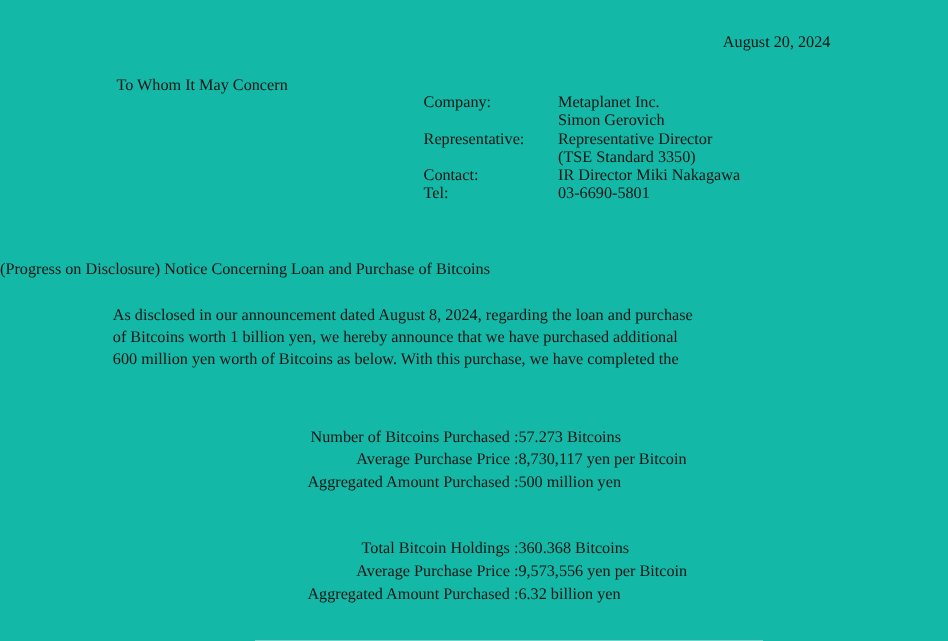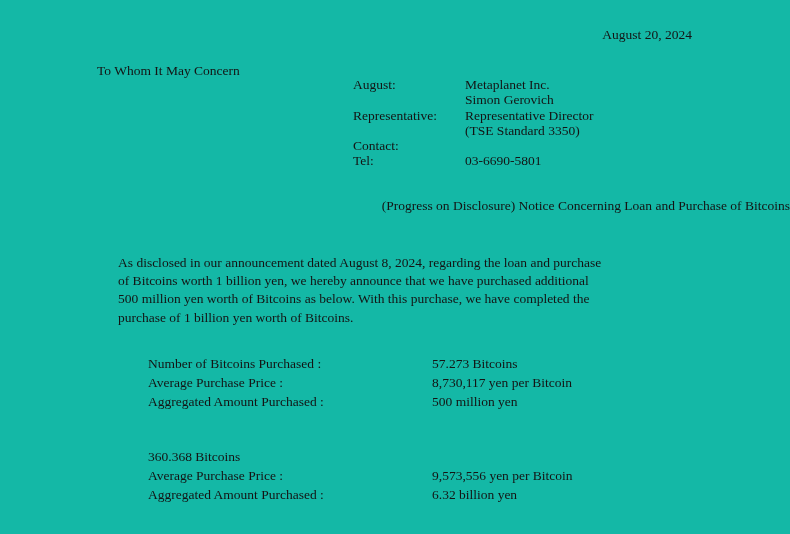--- a/index.html
+++ b/index.html
@@ -42,40 +42,40 @@
   .company-row .label {
     width: 112px;
     flex: 0 0 112px;
     white-space: nowrap;
   }
   .company-row .value {
     white-space: nowrap;
   }
   .doc-title {
     position: absolute;
-    top: 198px;
+    top: 216px;
     left: 0;
     width: 790px;
-    text-align: right;
+    text-align: left;
     white-space: nowrap;
   }
   .body-paragraph {
     position: absolute;
     top: 254px;
     left: 94px;
     line-height: 18.2px;
   }
   .body-line {
     white-space: nowrap;
-    margin-left: 24px;
   }
   .detail-block {
     position: absolute;
     left: 148px;
     line-height: 19.2px;
+    text-align: right;
   }
   .detail-block.first  { top: 354px; }
   .detail-block.second { top: 447px; }
   .detail-row {
     display: flex;
   }
   .detail-row .label {
     width: 284px;
     flex: 0 0 284px;
     white-space: nowrap;
@@ -88,70 +88,71 @@
 <body>
 
 <div class="page">
 
   <div class="date">August 20, 2024</div>
 
   <div class="salutation">To Whom It May Concern</div>
 
   <div class="company-block">
     <div class="company-row">
-      <span class="label">August:</span>
+      <span class="label">Company:</span>
       <span class="value">Metaplanet Inc.</span>
     </div>
     <div class="company-row">
       <span class="label"></span>
       <span class="value">Simon Gerovich</span>
     </div>
     <div class="company-row">
       <span class="label">Representative:</span>
       <span class="value">Representative Director</span>
     </div>
     <div class="company-row">
       <span class="label"></span>
       <span class="value">(TSE Standard 3350)</span>
     </div>
     <div class="company-row">
       <span class="label">Contact:</span>
+      <span class="value">IR Director Miki Nakagawa</span>
     </div>
     <div class="company-row">
       <span class="label">Tel:</span>
       <span class="value">03-6690-5801</span>
     </div>
   </div>
 
   <div class="doc-title">(Progress on Disclosure) Notice Concerning Loan and Purchase of Bitcoins</div>
 
   <div class="body-paragraph">
     <div class="body-line">As disclosed in our announcement dated August 8, 2024, regarding the loan and purchase</div>
     <div class="body-line">of Bitcoins worth 1 billion yen, we hereby announce that we have purchased additional</div>
-    <div class="body-line">500 million yen worth of Bitcoins as below. With this purchase, we have completed the</div>
-    <div class="body-line">purchase of 1 billion yen worth of Bitcoins.</div>
+    <div class="body-line">600 million yen worth of Bitcoins as below. With this purchase, we have completed the</div>
   </div>
 
   <div class="detail-block first">
     <div class="detail-row">
       <span class="label">Number of Bitcoins Purchased :</span>
       <span class="value">57.273 Bitcoins</span>
     </div>
     <div class="detail-row">
       <span class="label">Average Purchase Price :</span>
       <span class="value">8,730,117 yen per Bitcoin</span>
     </div>
     <div class="detail-row">
       <span class="label">Aggregated Amount Purchased :</span>
       <span class="value">500 million yen</span>
     </div>
   </div>
 
   <div class="detail-block second">
     <div class="detail-row">
+      <span class="label">Total Bitcoin Holdings :</span>
       <span class="value">360.368 Bitcoins</span>
     </div>
     <div class="detail-row">
       <span class="label">Average Purchase Price :</span>
       <span class="value">9,573,556 yen per Bitcoin</span>
     </div>
     <div class="detail-row">
       <span class="label">Aggregated Amount Purchased :</span>
       <span class="value">6.32 billion yen</span>
     </div>

